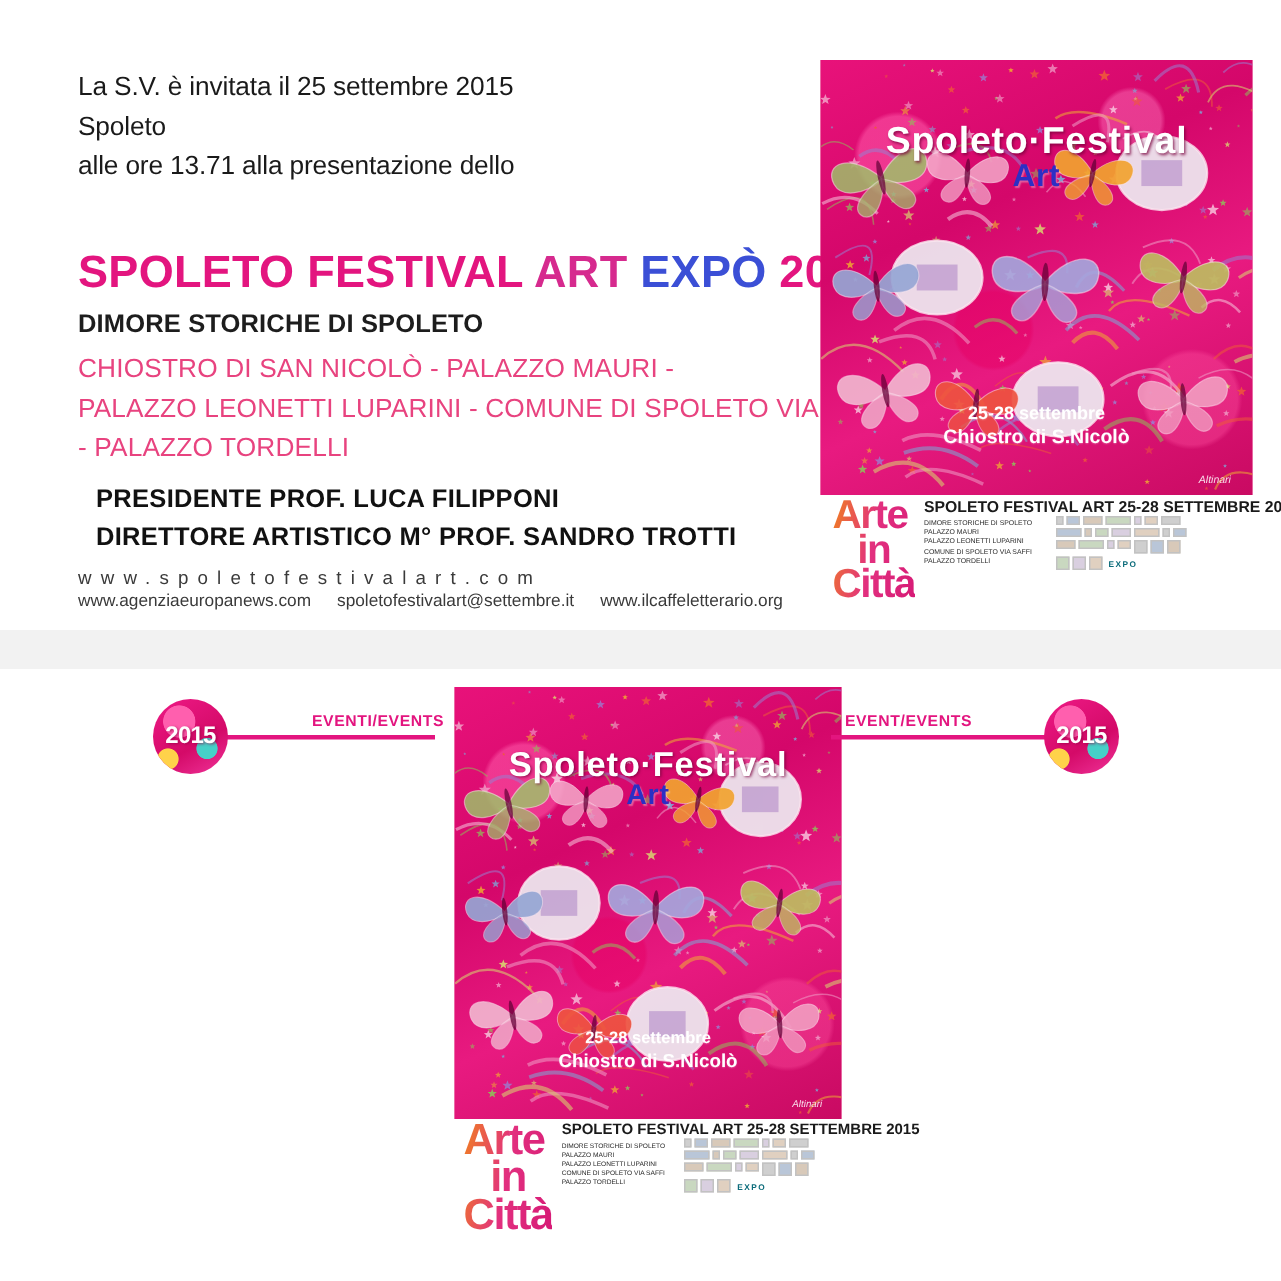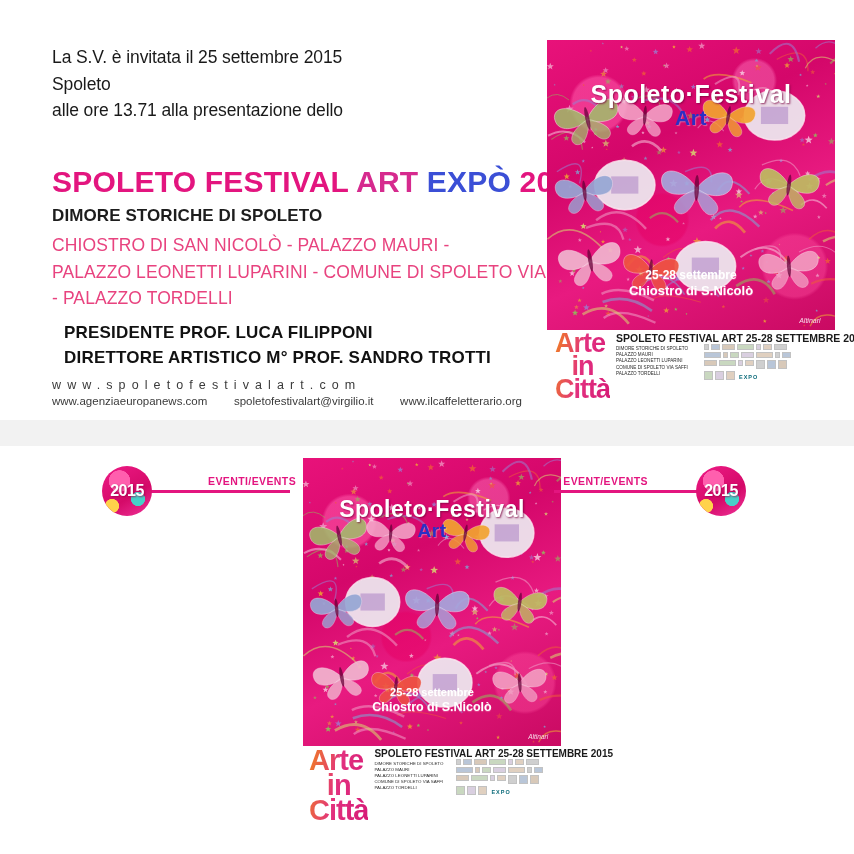--- a/index.html
+++ b/index.html
@@ -166,21 +166,21 @@
     <div class="officers">
       <div class="sc">Presidente Prof. Luca Filipponi</div>
       <div class="sc">Direttore Artistico  M° Prof. Sandro Trotti</div>
     </div>
 
 
     <div class="bigurl">www.spoletofestivalart.com</div>
 
     <div class="contacts">
       <span>www.agenziaeuropanews.com</span>
-      <span>spoletofestivalart@virgilio.it</span>
+      <span>spoletofestivalart@settembre.it</span>
       <span>www.ilcaffeletterario.org</span>
     </div>
 
     <div class="poster" id="poster-top" style="position:absolute; left:547px; top:24px; width:288px; height:290px;">
       <div class="bgfill"></div>
       <svg class="confetti" viewBox="0 0 288 290" preserveAspectRatio="none">
           <polygon points="6.123233995736766e-17,27.40100296001765 0.2468698059628387,28.06121582238017 0.9510565162951535,28.091985965642703 0.39944373684396445,28.530790097655128 0.5877852522924731,29.210019954392596 2.5717582782094416e-17,28.82100296001765 -0.587785252292473,29.210019954392596 -0.39944373684396445,28.530790097655128 -0.9510565162951536,28.091985965642703 -0.24686980596283875,28.06121582238017 " fill="#8fbf5a" opacity="0.55"></polygon>
           <polygon points="183.91418353896006,137.0948022782013 184.2396729997825,137.9652705307294 185.1681192784615,138.00583992033495 184.44083654955065,138.58438827613057 184.68915844568016,139.47992979033774 183.91418353896006,138.9670240858267 183.13920863223996,139.47992979033774 183.38753052836947,138.58438827613057 182.66024779945863,138.00583992033495 183.58869407813762,137.9652705307294 " fill="#7aaed8" opacity="0.8118343773680863"></polygon>
           <polygon points="23.315937485313043,144.60206138830364 23.766163316195062,145.80611663255212 25.050415335266067,145.8622333101778 24.044418182293313,146.6624970530816 24.387903749317854,147.9012343114385 23.315937485313043,147.19176926026876 22.243971221308232,147.9012343114385 22.587456788332773,146.6624970530816 21.58145963536002,145.8622333101778 22.865711654431024,145.80611663255212 " fill="#f7c9de" opacity="0.5561731965888157"></polygon>
           <polygon points="136.54597251157975,181.9458444754192 136.90951705327294,182.91808480886712 137.946513999399,182.9633974285558 137.13419993646383,183.6095876195488 137.41155475370638,184.60983269208361 136.54597251157975,184.03695985986616 135.6803902694531,184.60983269208361 135.95774508669567,183.6095876195488 135.1454310237605,182.9633974285558 136.18242796988656,182.91808480886712 " fill="#f0a0c8" opacity="0.7022836721165278"></polygon>

